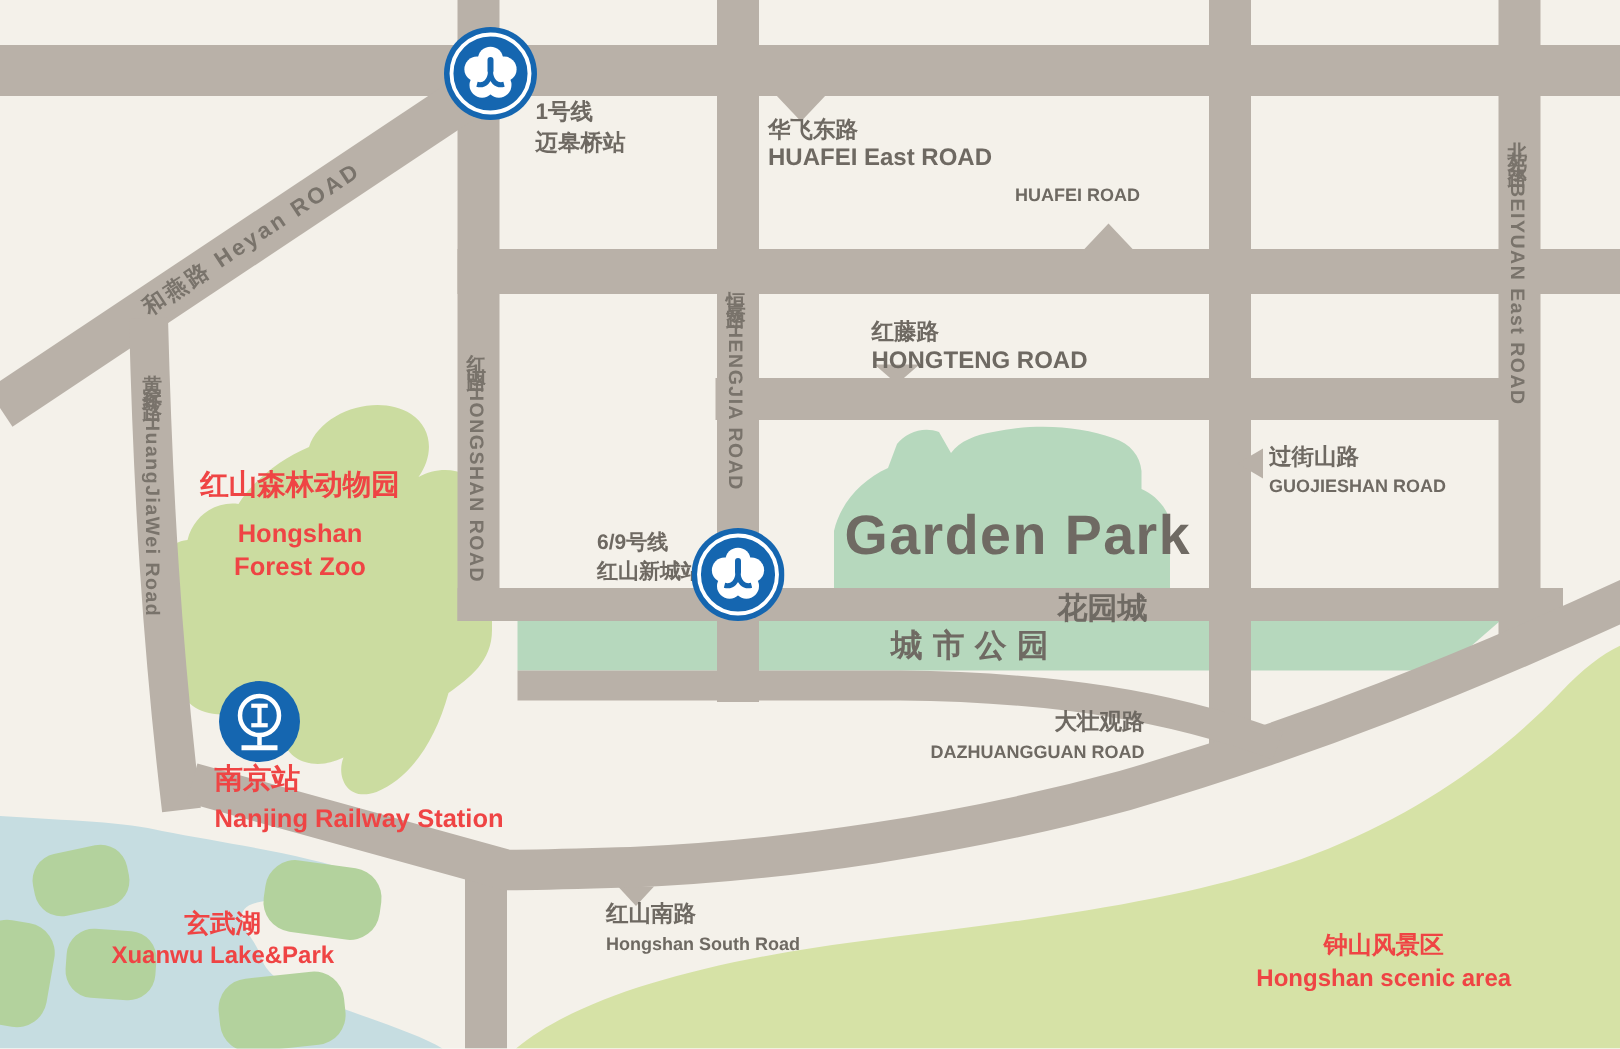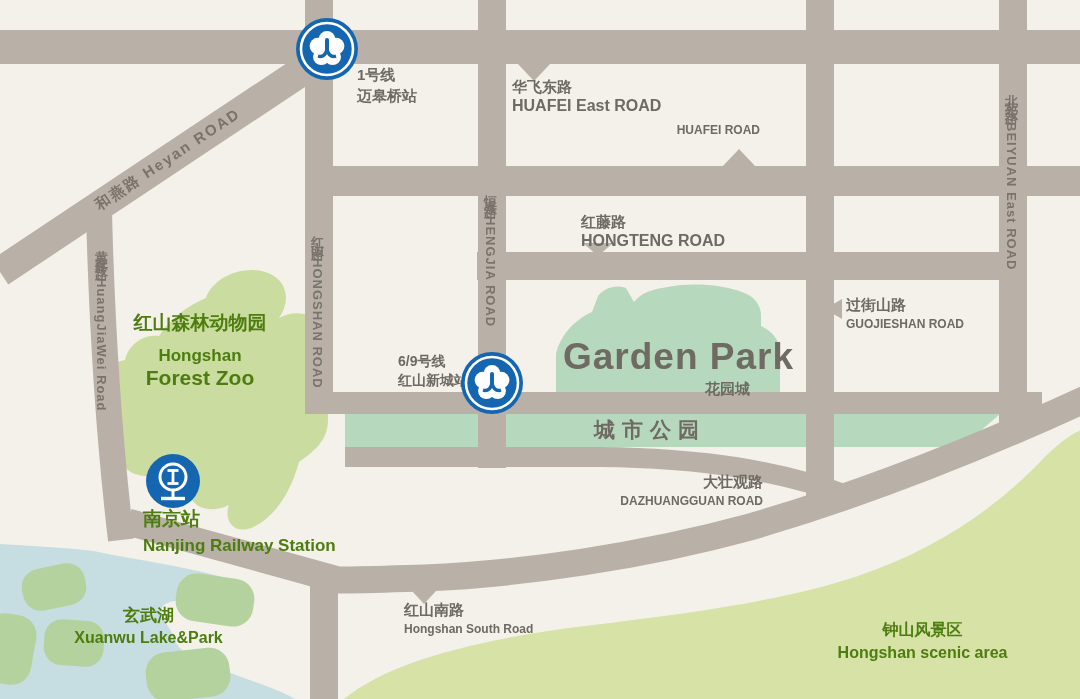--- a/index.html
+++ b/index.html
@@ -2,21 +2,21 @@
 <html><head>
 <meta charset="utf-8">
 <style>
   html,body{margin:0;padding:0;}
   #map{position:relative;width:1080px;height:699px;overflow:hidden;
        font-family:"Liberation Sans","DejaVu Sans",sans-serif;font-weight:bold;}
   #shapes{position:absolute;left:0;top:0;}
   .lbl{position:absolute;white-space:nowrap;font-weight:bold;}
   .ink-label{color:#6e6962;}
   .ink-road{color:#79736b;}
-  .ink-area{color:#4d7c0f;}
+  .ink-area{color:#ef4444;}
   .ink-big{color:#6f6a63;}
   .vert{writing-mode:vertical-rl;text-orientation:mixed;font-size:13px;letter-spacing:2px;}
   .vert .zh{text-orientation:upright;letter-spacing:6px;}
   .vert .en{letter-spacing:1px;margin-top:14px;}
   .c{text-align:center;}
   .r{text-align:right;}
   .zh15{font-size:15px;line-height:18px;}
   .en16{font-size:16px;line-height:19px;}
   .en17{font-size:12px;line-height:20px;}
   .icon{position:absolute;}
@@ -138,25 +138,25 @@
   </div>
 
   <div class="lbl ink-label" style="left:398px;top:352px;font-size:14px;line-height:19px;">
     <div>6/9号线</div>
     <div>红山新城站</div>
   </div>
 
   <div class="lbl ink-area c" style="left:110px;top:310px;width:180px;">
     <div style="font-size:19px;margin-bottom:9px;">红山森林动物园</div>
     <div style="font-size:17px;line-height:22px;">Hongshan</div>
-    <div style="font-size:21px;line-height:22px;">Forest Zoo</div>
+    <div style="font-size:17px;line-height:22px;">Forest Zoo</div>
   </div>
 
   <div class="lbl ink-big" style="left:563px;top:336px;font-size:37px;letter-spacing:1px;">Garden Park</div>
-  <div class="lbl ink-big" style="left:705px;top:380px;font-size:15px;">花园城</div>
+  <div class="lbl ink-big" style="left:705px;top:392px;font-size:20px;">花园城</div>
 
   <div class="lbl ink-big c" style="left:555px;top:416px;width:190px;font-size:21px;letter-spacing:7px;">城市公园</div>
 
   <div class="lbl ink-area" style="left:143px;top:506px;">
     <div style="font-size:19px;margin-bottom:4px;">南京站</div>
     <div style="font-size:17px;">Nanjing Railway Station</div>
   </div>
 
   <div class="lbl ink-area c" style="left:46px;top:604px;width:205px;">
     <div style="font-size:17px;margin-bottom:2px;">玄武湖</div>

